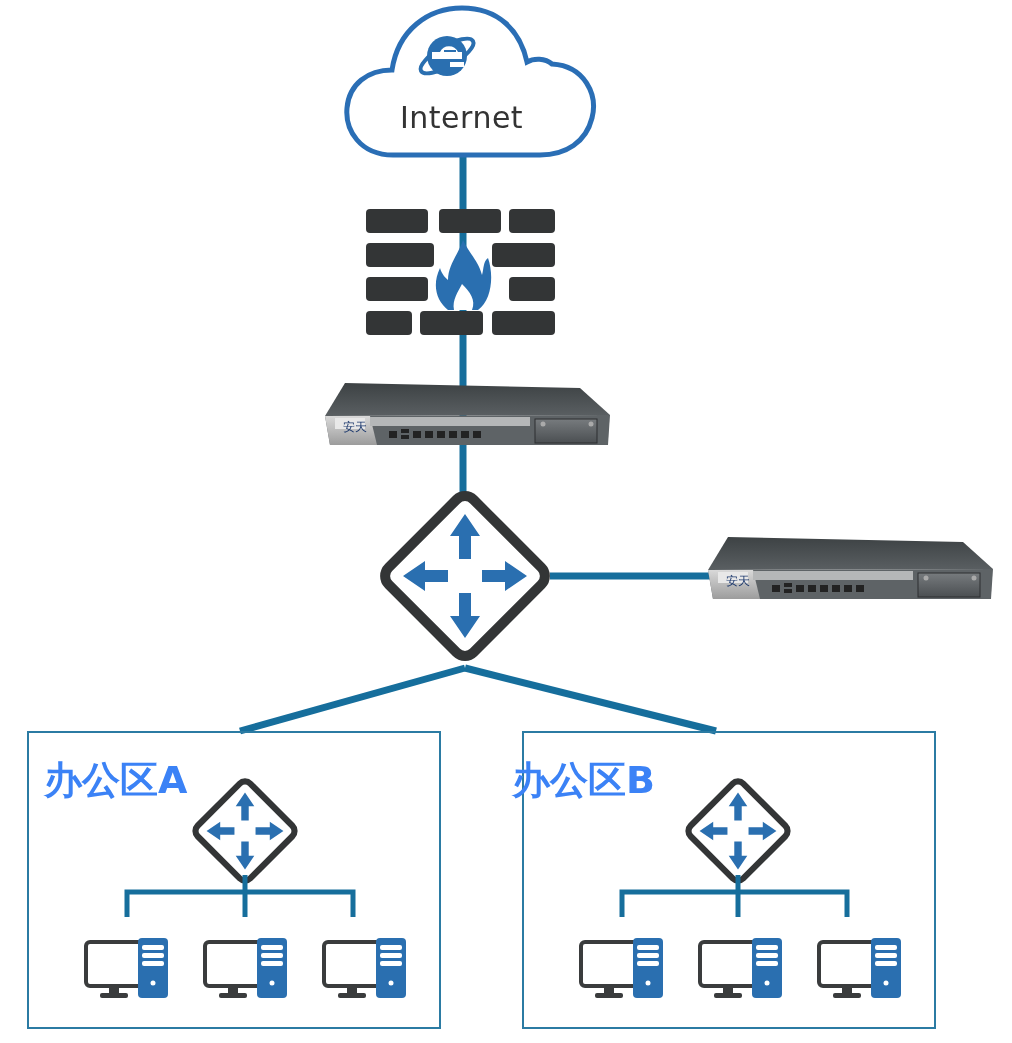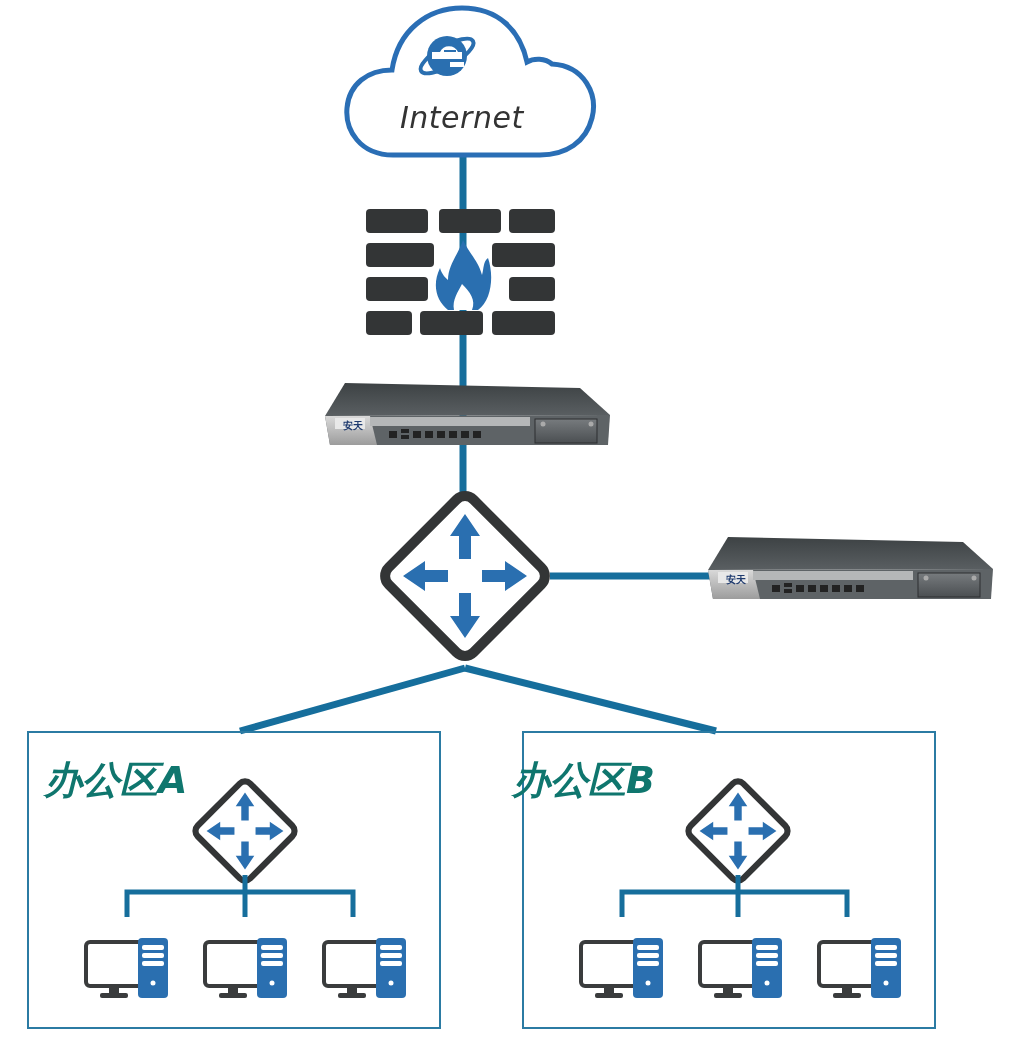--- a/index.html
+++ b/index.html
@@ -1,23 +1,23 @@
 <!DOCTYPE html>
 <html><head>
 <meta charset="utf-8">
 <style>
   html, body { margin:0; padding:0; background:#ffffff; }
   body { width:1012px; height:1043px; position:relative; overflow:hidden; font-family:"DejaVu Sans", sans-serif; }
   svg { position:absolute; left:0; top:0; }
-  .lbl { position:absolute; font-family:"DejaVu Sans", sans-serif;font-style:italic; }
+  .lbl { position:absolute; font-family:"DejaVu Sans", sans-serif; }
   .internet-text { left:400px; top:100px; font-size:30px; color:#333333; letter-spacing:0.5px; }
-  .office-title { font-size:38px; font-weight:bold; color:#0f766e; }
+  .office-title { font-size:38px; font-weight:bold; color:#3b82f6; }
   #officeA-title { left:44px; top:755px; }
   #officeB-title { left:512px; top:755px; }
-  .brand { position:absolute; font-size:10px; color:#1e3a6e; font-weight:bold; }
+  .brand { position:absolute; font-size:12px; color:#1e3a6e; font-weight:normal; }
 </style>
 </head>
 <body>
 
 <svg width="1012" height="1043" viewBox="0 0 1012 1043">
   <defs>
     <linearGradient id="devTop" x1="0" y1="0" x2="0" y2="1">
       <stop offset="0" stop-color="#3d4244"></stop>
       <stop offset="1" stop-color="#5a5f62"></stop>
     </linearGradient>

